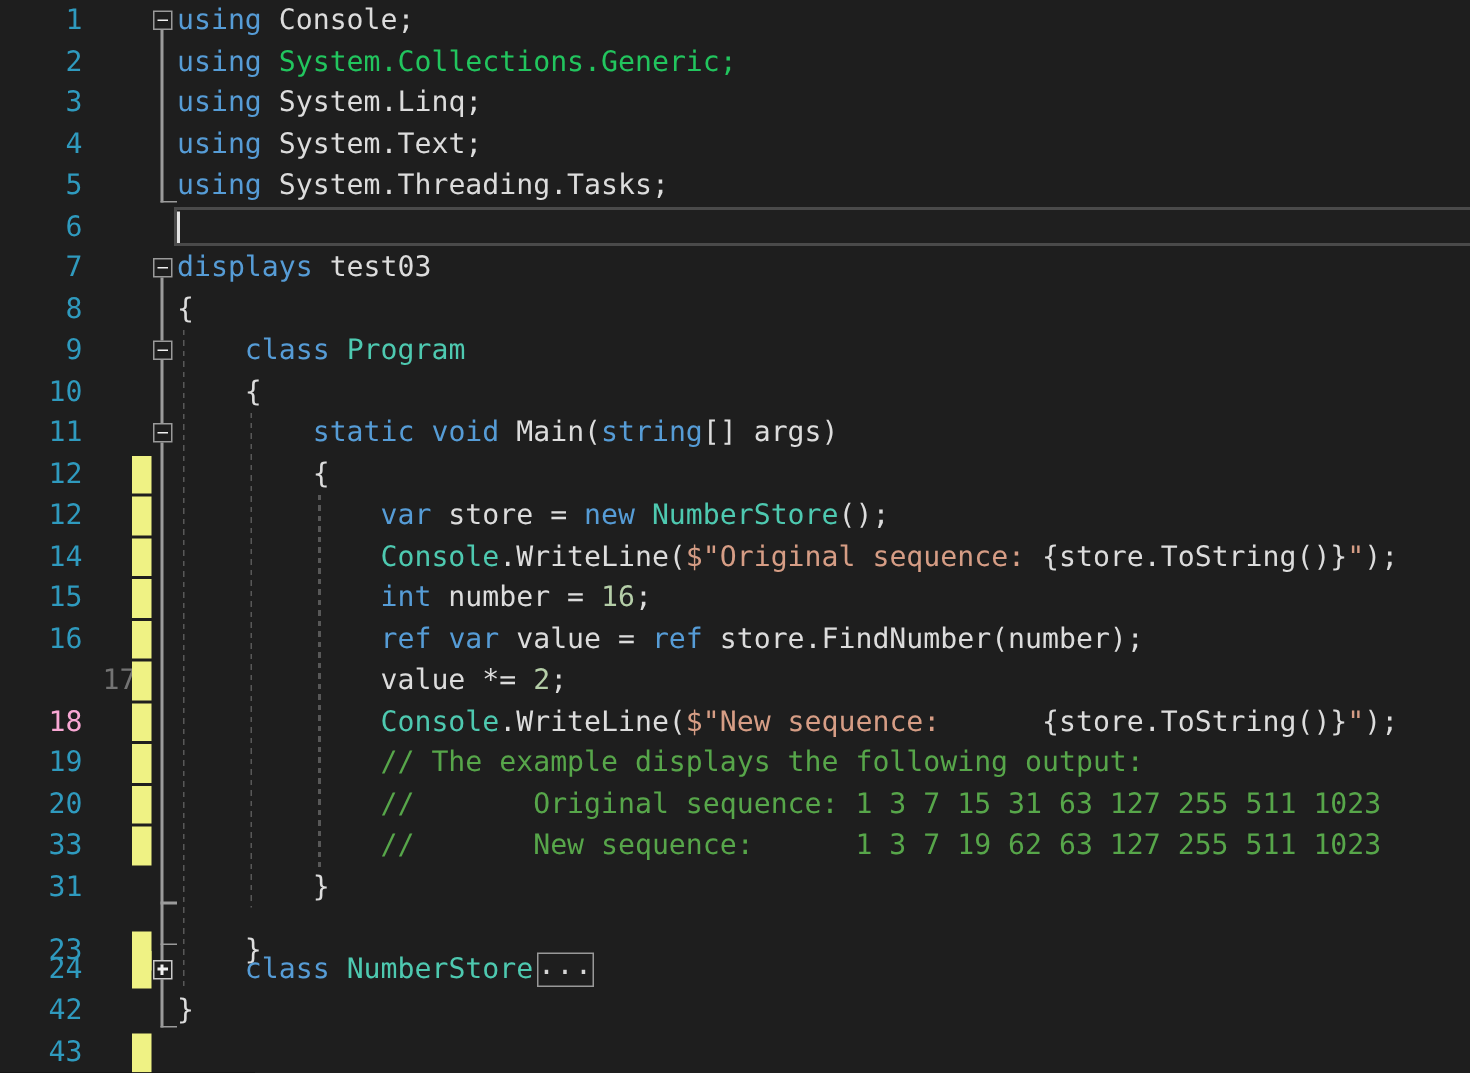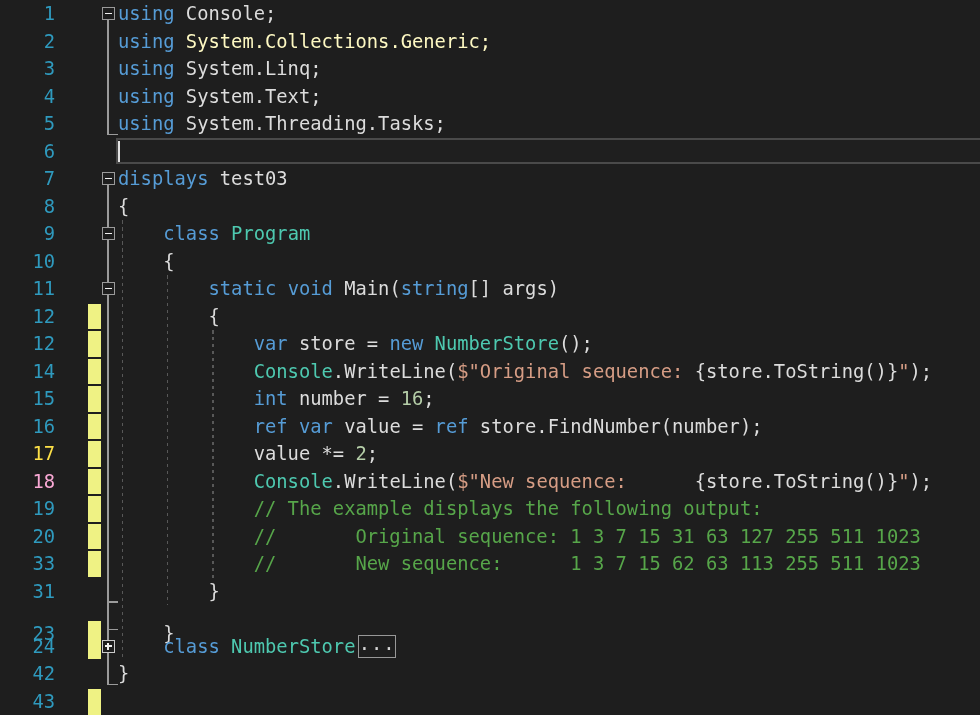--- a/index.html
+++ b/index.html
@@ -61,21 +61,21 @@
     <div class="foot" style="left: 107.2px; top: 683.5px; background: rgb(155, 155, 155);"></div>
     <div class="row" style="top: 0px;">
       <span class="ln" style="color: rgb(47, 154, 190);">1</span>
       <div class="fold">
         <span class="hbar"></span>
       </div>
       <span class="code"><span class="tk-keyword" style="color: rgb(86, 156, 214);">using</span><span class="tk-plain" style="color: rgb(220, 220, 220);"> Console;</span></span>
     </div>
     <div class="row" style="top: 27.5px;">
       <span class="ln" style="color: rgb(47, 154, 190);">2</span>
-      <span class="code"><span class="tk-keyword" style="color: rgb(86, 156, 214);">using</span><span class="tk-plain" style="color: #fef9c3;"> System.Collections.Generic;</span></span>
+      <span class="code"><span class="tk-keyword" style="color: rgb(86, 156, 214);">using</span><span class="tk-plain" style="color: #22c55e;"> System.Collections.Generic;</span></span>
     </div>
     <div class="row" style="top: 55px;">
       <span class="ln" style="color: rgb(47, 154, 190);">3</span>
       <span class="code"><span class="tk-keyword" style="color: rgb(86, 156, 214);">using</span><span class="tk-plain" style="color: rgb(220, 220, 220);"> System.Linq;</span></span>
     </div>
     <div class="row" style="top: 82.5px;">
       <span class="ln" style="color: rgb(47, 154, 190);">4</span>
       <span class="code"><span class="tk-keyword" style="color: rgb(86, 156, 214);">using</span><span class="tk-plain" style="color: rgb(220, 220, 220);"> System.Text;</span></span>
     </div>
     <div class="row" style="top: 110px;">
@@ -136,21 +136,21 @@
       <span class="ln" style="color: rgb(47, 154, 190);">15</span>
       <div class="chg" style="background: rgb(239, 242, 132);"></div>
       <span class="code"><span class="tk-plain" style="color: rgb(220, 220, 220);">            </span><span class="tk-keyword" style="color: rgb(86, 156, 214);">int</span><span class="tk-plain" style="color: rgb(220, 220, 220);"> number = </span><span class="tk-number" style="color: rgb(181, 206, 168);">16</span><span class="tk-plain" style="color: rgb(220, 220, 220);">;</span></span>
     </div>
     <div class="row" style="top: 412.5px;">
       <span class="ln" style="color: rgb(47, 154, 190);">16</span>
       <div class="chg" style="background: rgb(239, 242, 132);"></div>
       <span class="code"><span class="tk-plain" style="color: rgb(220, 220, 220);">            </span><span class="tk-keyword" style="color: rgb(86, 156, 214);">ref</span><span class="tk-plain" style="color: rgb(220, 220, 220);"> </span><span class="tk-keyword" style="color: rgb(86, 156, 214);">var</span><span class="tk-plain" style="color: rgb(220, 220, 220);"> value = </span><span class="tk-keyword" style="color: rgb(86, 156, 214);">ref</span><span class="tk-plain" style="color: rgb(220, 220, 220);"> store.FindNumber(number);</span></span>
     </div>
     <div class="row" style="top: 440px;">
-      <span class="ln" style="color: #fde047;">17</span>
+      <span class="ln" style="color: #737373; padding-left: 36px;">17</span>
       <div class="chg" style="background: rgb(239, 242, 132);"></div>
       <span class="code"><span class="tk-plain" style="color: rgb(220, 220, 220);">            value *= </span><span class="tk-number" style="color: rgb(181, 206, 168);">2</span><span class="tk-plain" style="color: rgb(220, 220, 220);">;</span></span>
     </div>
     <div class="row" style="top: 467.5px;">
       <span class="ln" style="color: #f9a8d4;">18</span>
       <div class="chg" style="background: rgb(239, 242, 132);"></div>
       <span class="code"><span class="tk-plain" style="color: rgb(220, 220, 220);">            </span><span class="tk-type" style="color: rgb(78, 201, 176);">Console</span><span class="tk-plain" style="color: rgb(220, 220, 220);">.WriteLine(</span><span class="tk-string" style="color: rgb(214, 157, 133);">$"New sequence:      </span><span class="tk-plain" style="color: rgb(220, 220, 220);">{store.ToString()}</span><span class="tk-string" style="color: rgb(214, 157, 133);">"</span><span class="tk-plain" style="color: rgb(220, 220, 220);">);</span></span>
     </div>
     <div class="row" style="top: 495px;">
       <span class="ln" style="color: rgb(47, 154, 190);">19</span>
@@ -158,21 +158,21 @@
       <span class="code"><span class="tk-plain" style="color: rgb(220, 220, 220);">            </span><span class="tk-comment" style="color: rgb(87, 166, 74);">// The example displays the following output:</span></span>
     </div>
     <div class="row" style="top: 522.5px;">
       <span class="ln" style="color: rgb(47, 154, 190);">20</span>
       <div class="chg" style="background: rgb(239, 242, 132);"></div>
       <span class="code"><span class="tk-plain" style="color: rgb(220, 220, 220);">            </span><span class="tk-comment" style="color: rgb(87, 166, 74);">//       Original sequence: 1 3 7 15 31 63 127 255 511 1023</span></span>
     </div>
     <div class="row" style="top: 550px;">
       <span class="ln" style="color: rgb(47, 154, 190);">33</span>
       <div class="chg" style="background: rgb(239, 242, 132);"></div>
-      <span class="code"><span class="tk-plain" style="color: rgb(220, 220, 220);">            </span><span class="tk-comment" style="color: rgb(87, 166, 74);">//       New sequence:      1 3 7 15 62 63 113 255 511 1023</span></span>
+      <span class="code"><span class="tk-plain" style="color: rgb(220, 220, 220);">            </span><span class="tk-comment" style="color: rgb(87, 166, 74);">//       New sequence:      1 3 7 19 62 63 127 255 511 1023</span></span>
     </div>
     <div class="row" style="top: 577.5px;">
       <span class="ln" style="color: rgb(47, 154, 190);">31</span>
       <span class="code"><span class="tk-plain" style="color: rgb(220, 220, 220);">        }</span></span>
     </div>
     <div class="row" style="top: 620px; padding-left: 44px;">
       <span class="ln" style="color: rgb(47, 154, 190);">23</span>
       <div class="chg" style="background: rgb(239, 242, 132);"></div>
       <span class="code"><span class="tk-plain" style="color: rgb(220, 220, 220);">    }</span></span>
     </div>

